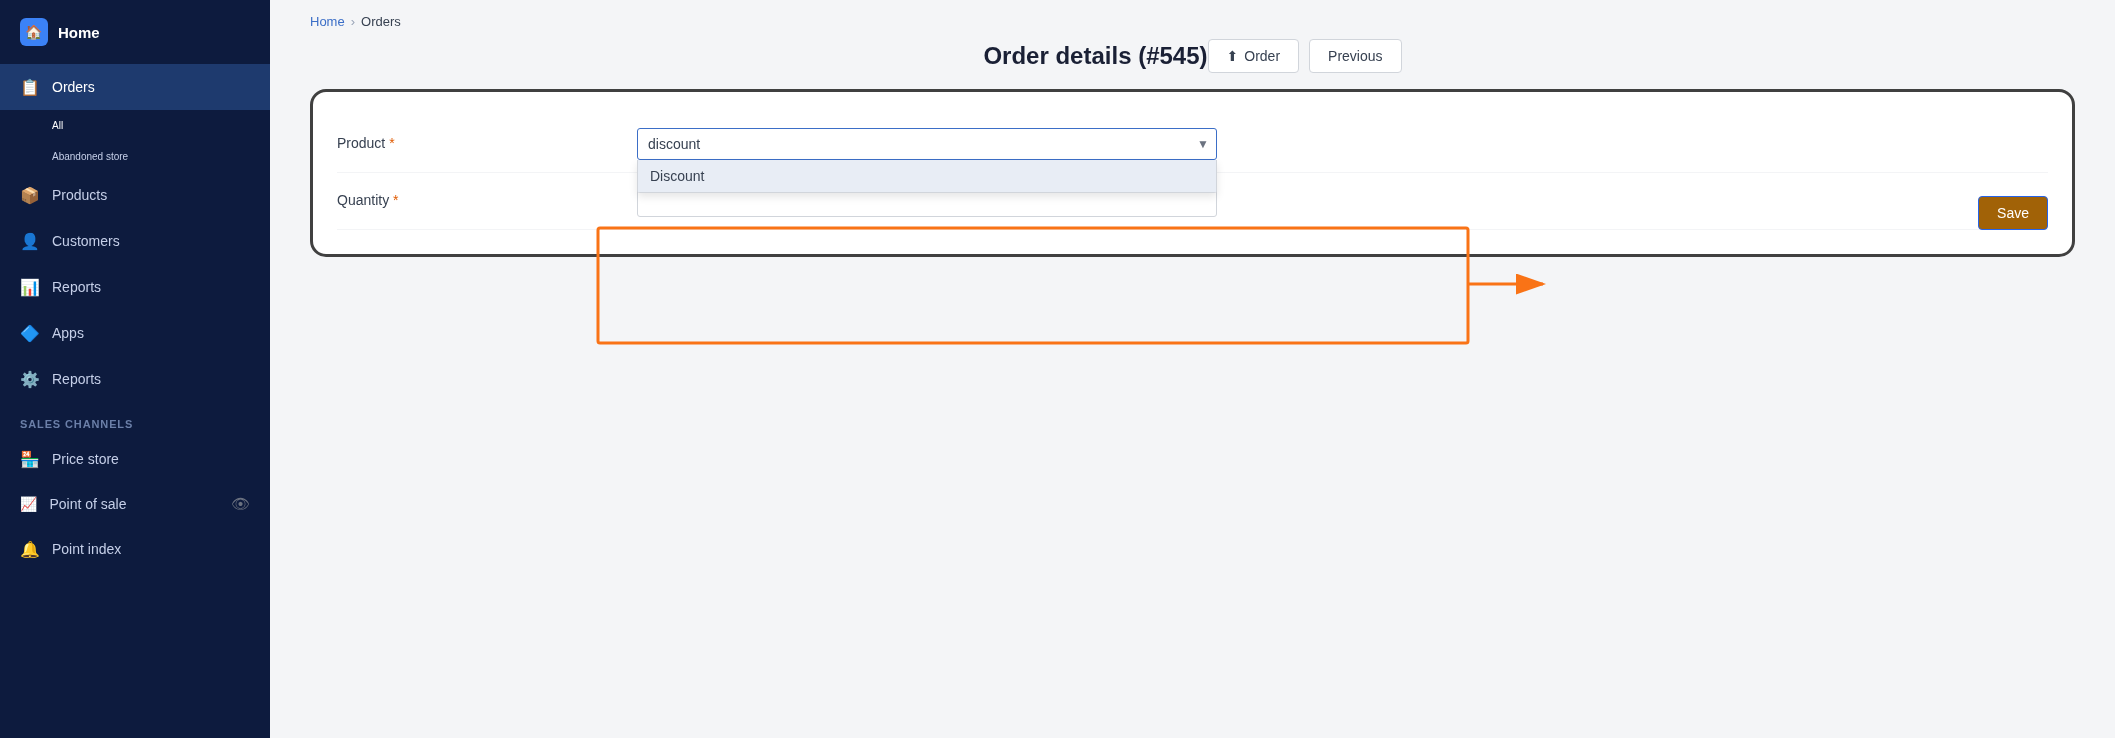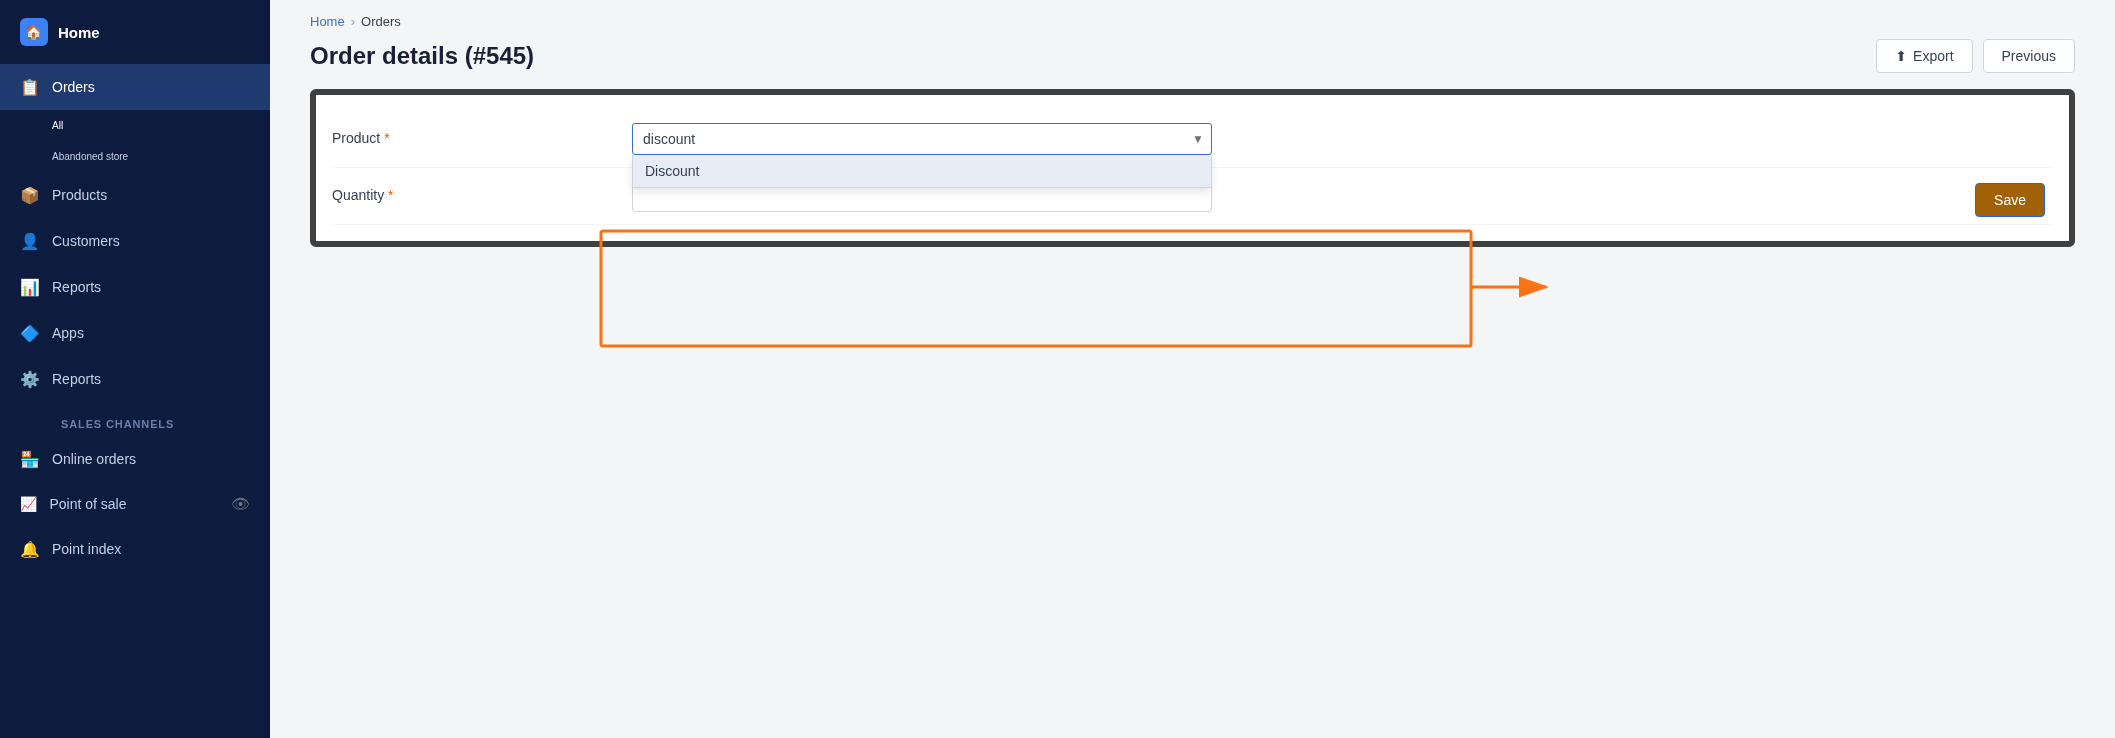--- a/index.html
+++ b/index.html
@@ -56,21 +56,20 @@
       transition: background 0.15s;
     }
     .sidebar-sub-item.active { color: #ffffff; font-weight: 500; }
     .sidebar-section-label {
       padding: 16px 4px 6px 20px;
       font-size: 11px;
       font-weight: 700;
       letter-spacing: 0.08em;
       color: #6b7fa8;
       text-transform: uppercase;
-      margin-left: 41px;
     }
     .sidebar-nav-item-with-badge {
       display: flex; align-items: center; justify-content: space-between;
       padding: 13px 20px;
       cursor: pointer;
       font-size: 14px;
       color: #c5cfe8;
     }
     .sidebar-nav-item-with-badge .left { display: flex; align-items: center; gap: 12px; }
 
@@ -90,21 +89,21 @@
       align-items: center;
       gap: 6px;
     }
     .breadcrumb a { color: #3b6ec7; text-decoration: none; cursor: pointer; }
     .breadcrumb .sep { color: #9aa5b8; }
     .breadcrumb .current { color: #374151; }
 
     .page-header {
       display: flex;
       align-items: center;
-      justify-content: space-between;
+      justify-content: center;
       padding: 10px 40px 16px 40px;
     }
     .page-title {
       font-size: 24px;
       font-weight: 700;
       color: #1a2035;
     }
     .header-actions {
       display: flex;
       gap: 10px;
@@ -129,23 +128,23 @@
     }
 
     
     .content-area {
       flex: 1;
       padding: 0 40px 40px 40px;
       overflow-y: auto;
     }
     .card {
       background: #ffffff;
-      border: 6px solid #404040;
-      border-radius: 6px;
-      padding: 16px;
+      border: 3px solid #404040;
+      border-radius: 16px;
+      padding: 24px;
       position: relative;
     }
     .form-row {
       display: flex;
       align-items: flex-start;
       padding: 12px 0;
       border-bottom: 1px solid #f3f4f6;
       gap: 20px;
     }
     .form-row:last-child { border-bottom: none; }
@@ -269,21 +268,21 @@
 
   <div class="sidebar-nav-item">
     <span class="nav-icon">⚙️</span>
     <span>Reports</span>
   </div>
 
   <div class="sidebar-section-label">SALES CHANNELS</div>
 
   <div class="sidebar-nav-item">
     <span class="nav-icon">🏪</span>
-    <span>Online orders</span>
+    <span>Price store</span>
   </div>
 
   <div class="sidebar-nav-item-with-badge">
     <div class="left">
       <span class="nav-icon">📈</span>
       <span>Point of sale</span>
     </div>
     <button class="eye-icon-btn">👁</button>
   </div>
 
@@ -299,21 +298,21 @@
     <a>Home</a>
     <span class="sep">›</span>
     <span class="current">Orders</span>
   </div>
 
   <div class="page-header">
     <h1 class="page-title">Order details (#545)</h1>
     <div class="header-actions">
       <button class="btn">
         <span>⬆</span>
-        <span>Export</span>
+        <span>Order</span>
       </button>
       <button class="btn">
         <span>Previous</span>
       </button>
     </div>
   </div>
 
   <div class="content-area">
     <div class="card" style="position:relative;">
 

